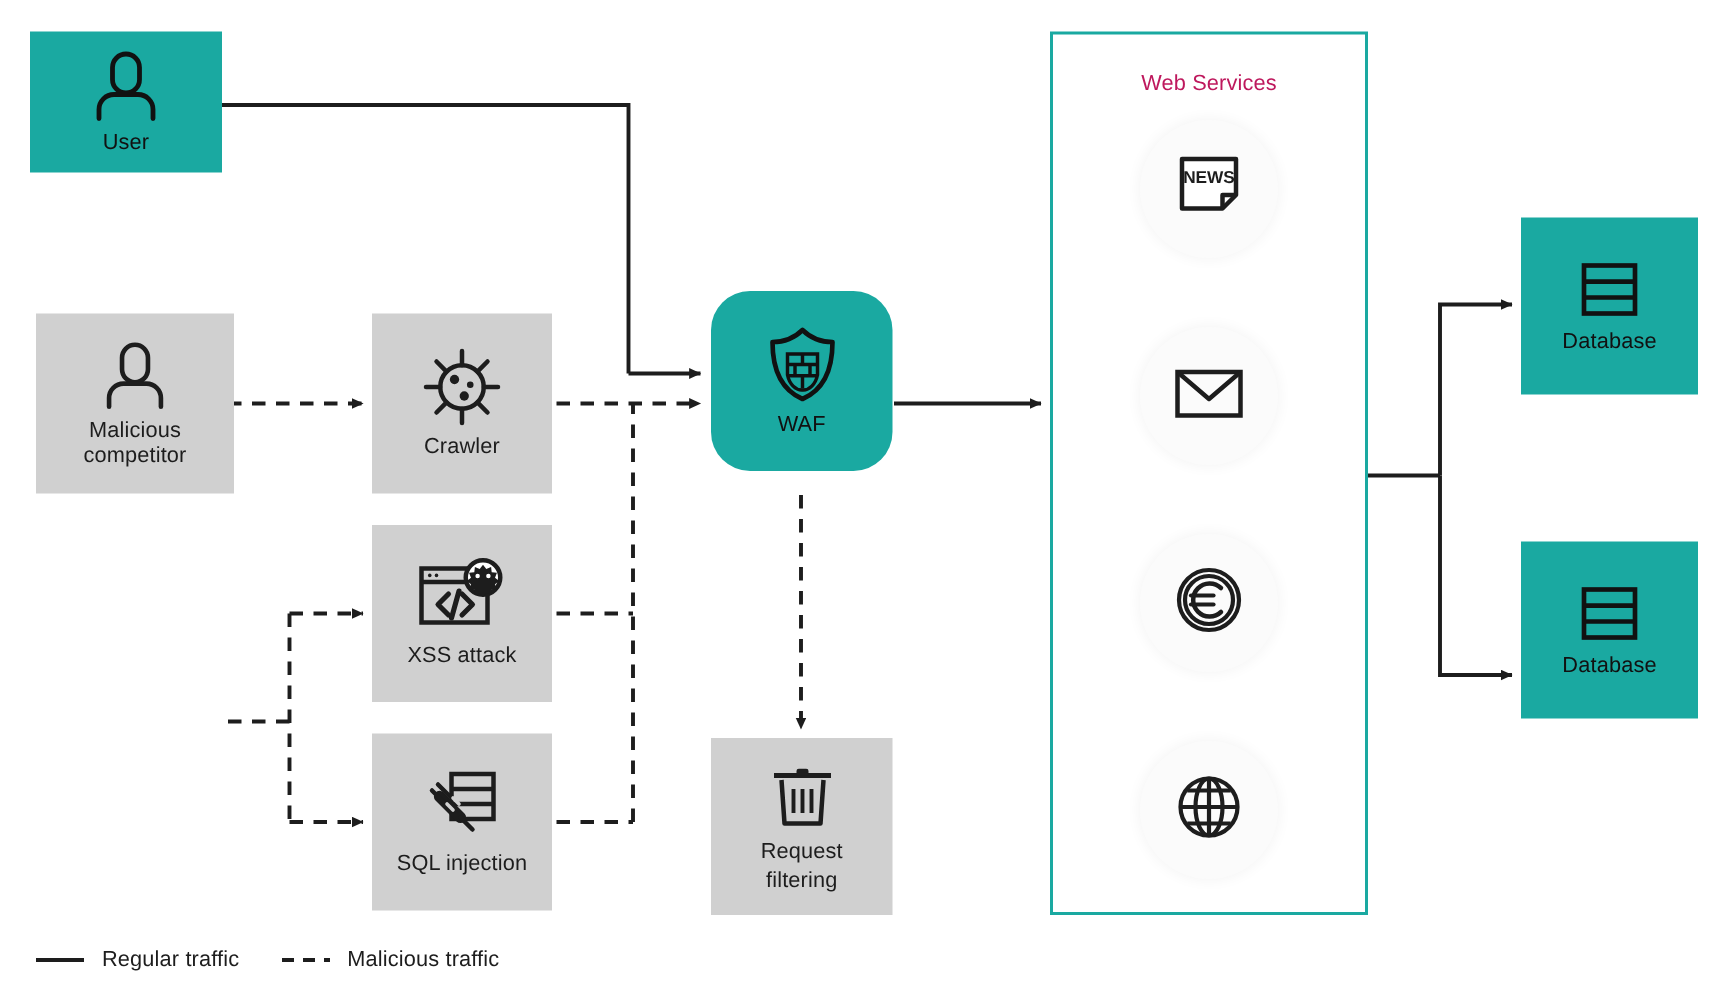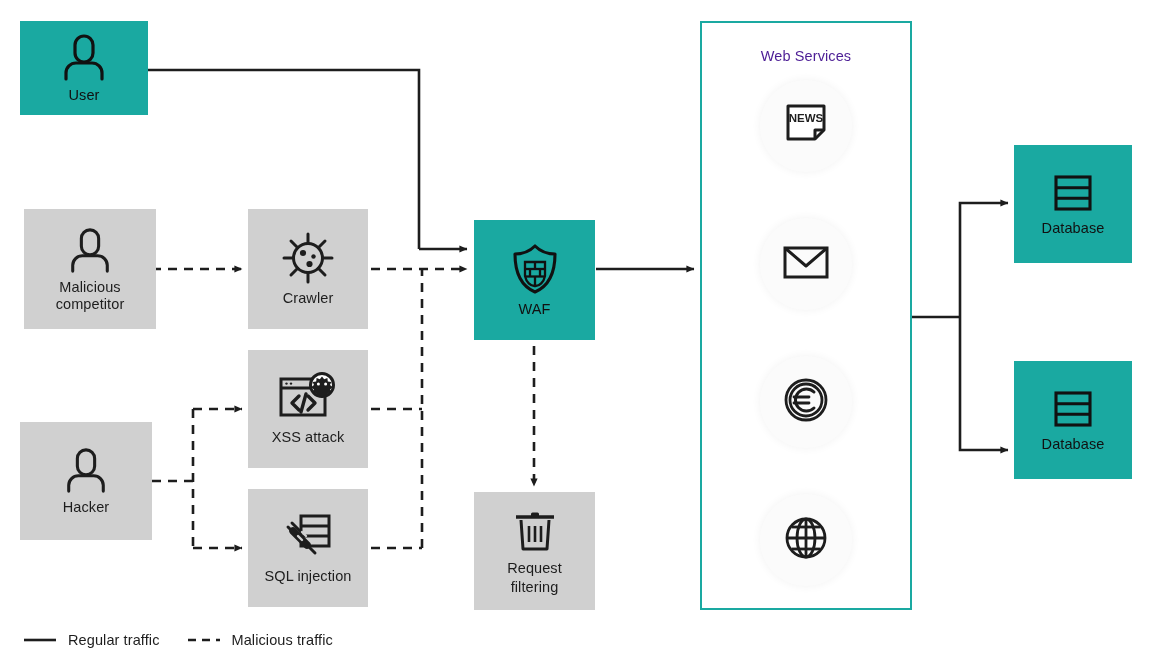--- a/index.html
+++ b/index.html
@@ -55,21 +55,21 @@
     box-sizing: border-box;
     border: 2px solid #1AA9A1;
     background: #ffffff;
   }
   #ws-title {
     position: absolute;
     width: 100%;
     top: 25px;
     text-align: center;
     font-size: 14.5px;
-    color: #4c1d95;
+    color: #be185d;
     letter-spacing: 0.1px;
   }
   .ws-circle {
     position: absolute;
     width: 92px;
     height: 92px;
     border-radius: 50%;
     background: #fbfbfb;
     box-shadow: 0 0 10px rgba(0,0,0,0.055);
     display: flex;
@@ -154,29 +154,20 @@
     <span class="glyph">
       <svg width="56" height="48" viewBox="0 0 56 50" fill="none" stroke="#1d1d1d" stroke-width="3.2">
         <rect x="19" y="4" width="18" height="26" rx="9"></rect>
         <path d="M10,47 L10,41 a10,10 0 0 1 10,-10 h16 a10,10 0 0 1 10,10 L46,47" stroke-linecap="round"></path>
       </svg>
     </span>
     <span class="caption">Malicious</span>
     <span class="caption" style="margin-top:0;">competitor</span>
   </div>
 
-  <div class="node gray" style="left:20px; top:422px; width:132px; height:118px;">
-    <span class="glyph">
-      <svg width="56" height="48" viewBox="0 0 56 50" fill="none" stroke="#1d1d1d" stroke-width="3.2">
-        <rect x="19" y="4" width="18" height="26" rx="9"></rect>
-        <path d="M10,47 L10,41 a10,10 0 0 1 10,-10 h16 a10,10 0 0 1 10,10 L46,47" stroke-linecap="round"></path>
-      </svg>
-    </span>
-    <span class="caption">Hacker</span>
-  </div>
 
   <div class="node gray" style="left:248px; top:209px; width:120px; height:120px;">
     <span class="glyph">
       <svg width="54" height="54" viewBox="0 0 54 54" fill="none" stroke="#1d1d1d" stroke-width="3" stroke-linecap="round">
         <circle cx="27" cy="27" r="14.5"></circle>
         <line x1="27" y1="12.5" x2="27" y2="3"></line>
         <line x1="27" y1="41.5" x2="27" y2="51"></line>
         <line x1="12.5" y1="27" x2="3" y2="27"></line>
         <line x1="41.5" y1="27" x2="51" y2="27"></line>
         <line x1="16.7" y1="16.7" x2="10" y2="10"></line>
@@ -222,21 +213,21 @@
           <path d="M11,16 L19,24" stroke-width="3"></path>
           <path d="M15,12 L23,20" stroke-width="3"></path>
           <path d="M21,25 L25,29" stroke-width="2.4" stroke="#D0D0D0"></path>
           <path d="M25,21 L29,25" stroke-width="2.4" stroke="#D0D0D0"></path>
         </g>
       </svg>
     </span>
     <span class="caption">SQL injection</span>
   </div>
 
-  <div class="node teal" style="left:474px; top:220px; width:121px; height:120px;">
+  <div class="node teal" style="left:474px; top:194px; width:121px; height:120px;border-radius:26px;">
     <span class="glyph">
       <svg width="52" height="54" viewBox="0 0 52 54" fill="none" stroke="#111" stroke-width="3.1">
         <path d="M26,4 C20,10 12,12 6,12 C6,30 12,44 26,50 C40,44 46,30 46,12 C40,12 32,10 26,4 z" stroke-linejoin="round"></path>
         <path d="M16,20 h20 v14 a10,14 0 0 1 -10,10 a10,14 0 0 1 -10,-10 z" stroke-width="2.3"></path>
         <line x1="16" y1="27" x2="36" y2="27" stroke-width="2.3"></line>
         <line x1="16" y1="34.5" x2="36" y2="34.5" stroke-width="2.3"></line>
         <line x1="26" y1="20" x2="26" y2="27" stroke-width="2.3"></line>
         <line x1="21" y1="27" x2="21" y2="34.5" stroke-width="2.3"></line>
         <line x1="31" y1="27" x2="31" y2="34.5" stroke-width="2.3"></line>
         <line x1="26" y1="34.5" x2="26" y2="43" stroke-width="2.3"></line>

